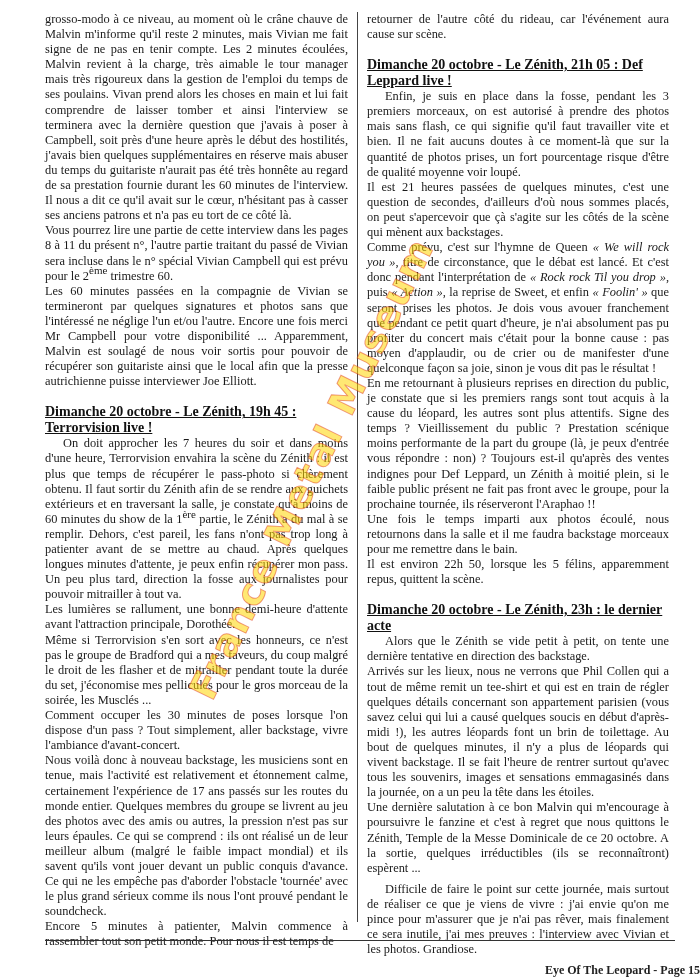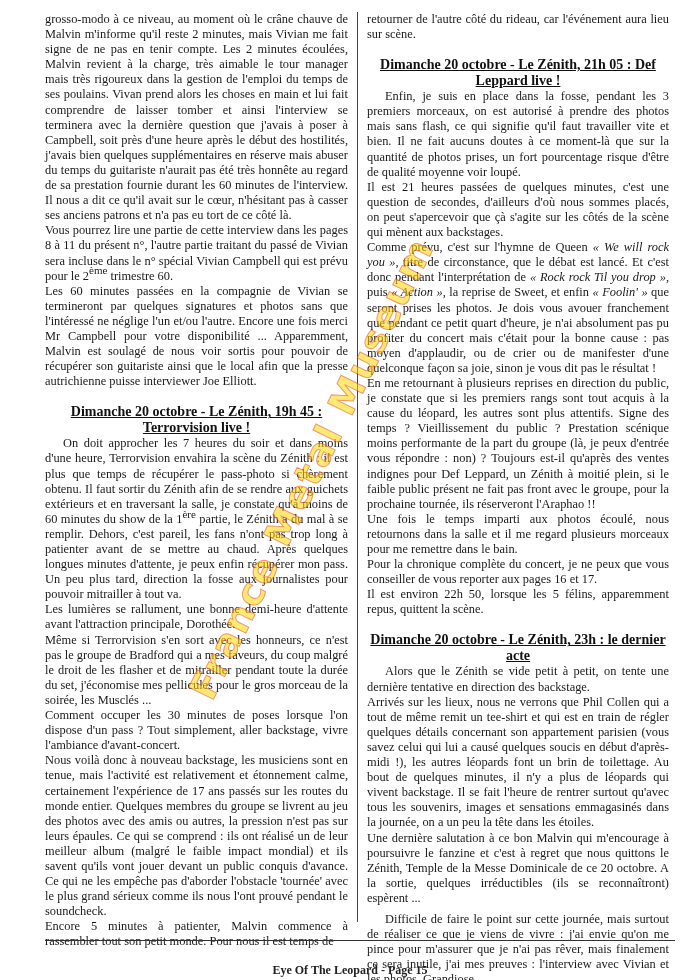--- a/index.html
+++ b/index.html
@@ -19,32 +19,32 @@
   .col-left { left: 45px; width: 303px; }
   .col-right { left: 367px; width: 302px; }
   .divider {
     position: absolute; left: 357px; top: 12px; width: 1px; height: 910px;
     background: #444;
   }
   .col p { margin: 0; }
   .col p.indent { text-indent: 18px; }
   .col h3 {
     margin: 0; font-size: 14px; line-height: 16px; font-weight: bold;
-    text-decoration: underline; text-align: center; color: #111;
+    text-decoration: underline; text-align: left; color: #111;
   }
   .gap { height: 15px; }
   .gap-sm { height: 6px; }
   sup { font-size: 11px; line-height: 0; margin-top: 12px; }
   .song { font-style: italic; }
   .footer-rule {
     position: absolute; left: 45px; top: 940px; width: 630px; height: 1px;
     background: #333;
   }
   .footer {
-    position: absolute; left: 0; top: 963px; width: 700px; text-align: center;
+    position: absolute; left: 0; top: 963px; width: 700px; text-align: right;
     font-size: 12px; font-weight: bold; color: #222; line-height: 14px;
   }
   .watermark {
     position: absolute; left: 60px; top: 450px; width: 500px;
     transform: rotate(-64deg); transform-origin: center center;
     font-family: "DejaVu Sans", sans-serif; font-weight: bold; font-size: 38px;
     color: rgba(255, 214, 0, 0.55);
     -webkit-text-stroke: 1px rgba(220, 40, 20, 0.45);
     letter-spacing: 2px; white-space: nowrap; pointer-events: none;
     text-align: center;
@@ -65,29 +65,28 @@
     <p>Les lumières se rallument, une bonne demi-heure d'attente avant l'attraction principale, Dorothée.</p>
     <p>Même si Terrorvision s'en sort avec les honneurs, ce n'est pas le groupe de Bradford qui a mes faveurs, du coup malgré le droit de les flasher et de mitrailler pendant toute la durée du set, j'économise mes pellicules pour le gros morceau de la soirée, les Musclés ...</p>
     <p>Comment occuper les 30 minutes de poses lorsque l'on dispose d'un pass ? Tout simplement, aller backstage, vivre l'ambiance d'avant-concert.</p>
     <p>Nous voilà donc à nouveau backstage, les musiciens sont en tenue, mais l'activité est relativement et étonnement calme, certainement l'expérience de 17 ans passés sur les routes du monde entier. Quelques membres du groupe se livrent au jeu des photos avec des amis ou autres, la pression n'est pas sur leurs épaules. Ce qui se comprend : ils ont réalisé un de leur meilleur album (malgré le faible impact mondial) et ils savent qu'ils vont jouer devant un public conquis d'avance. Ce qui ne les empêche pas d'aborder l'obstacle 'tournée' avec le plus grand sérieux comme ils nous l'ont prouvé pendant le soundcheck.</p>
     <p>Encore 5 minutes à patienter, Malvin commence à rassembler tout son petit monde. Pour nous il est temps de</p>
   </div>
 
   <div class="divider"></div>
 
   <div class="col col-right">
-    <p>retourner de l'autre côté du rideau, car l'événement aura lieu sur scène.</p>
+    <p>retourner de l'autre côté du rideau, car l'événement aura cause sur scène.</p>
     <div class="gap"></div>
     <h3>Dimanche 20 octobre - Le Zénith, 21h 05 : Def Leppard live !</h3>
     <p class="indent">Enfin, je suis en place dans la fosse, pendant les 3 premiers morceaux, on est autorisé à prendre des photos mais sans flash, ce qui signifie qu'il faut travailler vite et bien. Il ne fait aucuns doutes à ce moment-là que sur la quantité de photos prises, un fort pourcentage risque d'être de qualité moyenne voir loupé.</p>
     <p>Il est 21 heures passées de quelques minutes, c'est une question de secondes, d'ailleurs d'où nous sommes placés, on peut s'apercevoir que çà s'agite sur les côtés de la scène qui mènent aux backstages.</p>
     <p><span>Comme prévu, c'est sur l'hymne de Queen </span><span class="song">« We will rock you »</span><span>, titre de circonstance, que le débat est lancé. Et c'est donc pendant l'interprétation de </span><span class="song">« Rock rock Til you drop »</span><span>, puis </span><span class="song">« Action »</span><span>, la reprise de Sweet, et enfin </span><span class="song">« Foolin' »</span><span> que seront prises les photos. Je dois vous avouer franchement que pendant ce petit quart d'heure, je n'ai absolument pas pu profiter du concert mais c'était pour la bonne cause : pas moyen d'applaudir, ou de crier ou de manifester d'une quelconque façon sa joie, sinon je vous dit pas le résultat !</span></p>
     <p>En me retournant à plusieurs reprises en direction du public, je constate que si les premiers rangs sont tout acquis à la cause du léopard, les autres sont plus attentifs. Signe des temps ? Vieillissement du public ? Prestation scénique moins performante de la part du groupe (là, je peux d'entrée vous répondre : non) ? Toujours est-il qu'après des ventes indignes pour Def Leppard, un Zénith à moitié plein, si le faible public présent ne fait pas front avec le groupe, pour la prochaine tournée, ils réserveront l'Araphao !!</p>
-    <p>Une fois le temps imparti aux photos écoulé, nous retournons dans la salle et il me regard plusieurs morceaux pour me remettre dans le bain.</p>
-    <p>Pour la chronique complète du concert, je ne peux que vous conseiller de vous reporter aux pages 16 et 17.</p>
+    <p>Une fois le temps imparti aux photos écoulé, nous retournons dans la salle et il me faudra backstage morceaux pour me remettre dans le bain.</p>
     <p>Il est environ 22h 50, lorsque les 5 félins, apparemment repus, quittent la scène.</p>
     <div class="gap"></div>
     <h3>Dimanche 20 octobre - Le Zénith, 23h : le dernier acte</h3>
     <p class="indent">Alors que le Zénith se vide petit à petit, on tente une dernière tentative en direction des backstage.</p>
     <p>Arrivés sur les lieux, nous ne verrons que Phil Collen qui a tout de même remit un tee-shirt et qui est en train de régler quelques détails concernant son appartement parisien (vous savez celui qui lui a causé quelques soucis en début d'après-midi !), les autres léopards font un brin de toilettage. Au bout de quelques minutes, il n'y a plus de léopards qui vivent backstage. Il se fait l'heure de rentrer surtout qu'avec tous les souvenirs, images et sensations emmagasinés dans la journée, on a un peu la tête dans les étoiles.</p>
     <p>Une dernière salutation à ce bon Malvin qui m'encourage à poursuivre le fanzine et c'est à regret que nous quittons le Zénith, Temple de la Messe Dominicale de ce 20 octobre. A la sortie, quelques irréductibles (ils se reconnaîtront) espèrent ...</p>
     <div class="gap-sm"></div>
     <p class="indent">Difficile de faire le point sur cette journée, mais surtout de réaliser ce que je viens de vivre : j'ai envie qu'on me pince pour m'assurer que je n'ai pas rêver, mais finalement ce sera inutile, j'ai mes preuves : l'interview avec Vivian et les photos. Grandiose.</p>
   </div>
 

